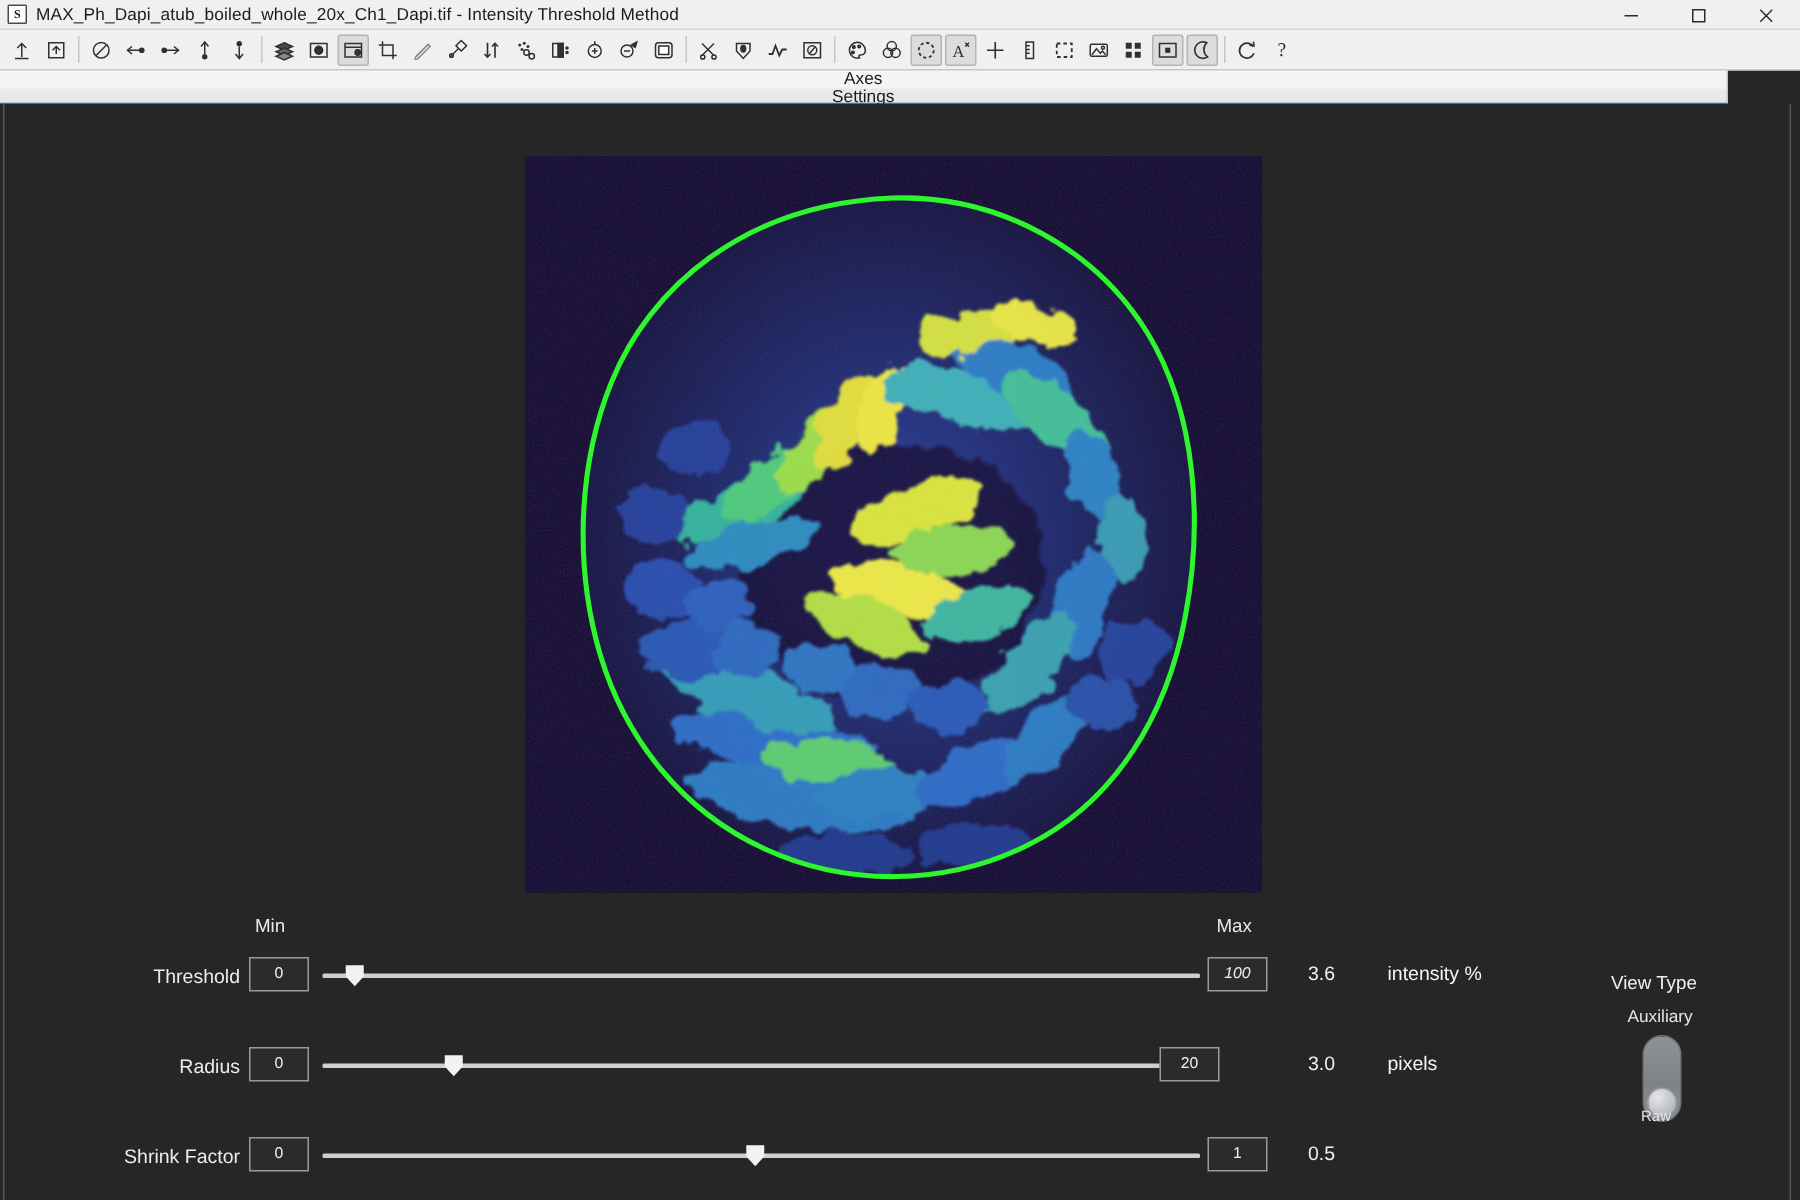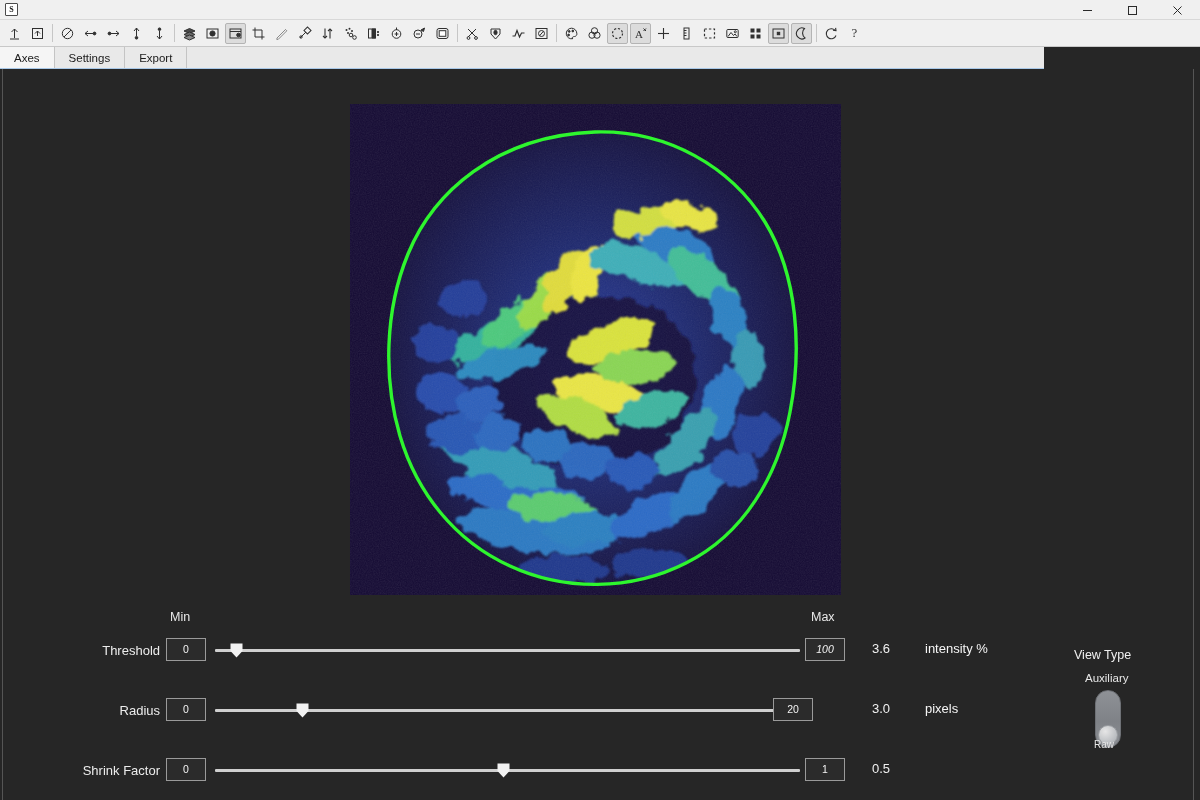--- a/index.html
+++ b/index.html
@@ -43,23 +43,23 @@
     display:flex; align-items:center; justify-content:center;
     border:1px solid transparent; border-radius:2px;
   }
   .tool svg { display:block; }
   .tool.on { background:#dcdcdc; border-color:#b4b4b4; }
   .tsep { width:1px; height:18px; background:#c6c6c6; margin:0 3px; }
   .tool .qm { font-size:13px; color:#303030; font-family:"Liberation Serif", serif; }
 
   
   .menubar {
-    position:absolute; left:0; top:47px; width:1044px; height:22px;
+    position:absolute; left:0; top:47px; width:1152px; height:22px;
     background:#e9e9e9; border-bottom:1px solid #a8c8e8;
-    display:flex; align-items:stretch;
+    display:flex; align-items:stretch;flex-direction:column;
   }
   .mtab {
     display:flex; align-items:center; justify-content:center;
     padding:0 14px; font-size:11.5px; color:#1a1a1a;
     border-right:1px solid #c4c4c4;
     min-width:52px;
   }
   .mtab.active { background:#f5f5f5; }
 
   
@@ -121,20 +121,21 @@
     border:1px solid #9a9da1;
   }
 </style>
 </head>
 <body>
 
 <div id="app">
 
   <div class="titlebar">
     <div class="tb-appicon">S</div>
+    <div class="tb-title">MAX_Ph_Dapi_atub_boiled_whole_20x_Ch1_Dapi.tif - Intensity Threshold Method</div>
     <div class="tb-btns">
       <div class="tb-btn">
         <svg width="11" height="11" viewBox="0 0 11 11">
             <line x1="1" y1="5.5" x2="10" y2="5.5" stroke="#2a2a2a" stroke-width="1"></line>
           </svg>
       </div>
       <div class="tb-btn">
         <svg width="11" height="11" viewBox="0 0 11 11">
             <rect x="1.5" y="1.5" width="8" height="8" fill="none" stroke="#2a2a2a" stroke-width="1"></rect>
           </svg>

